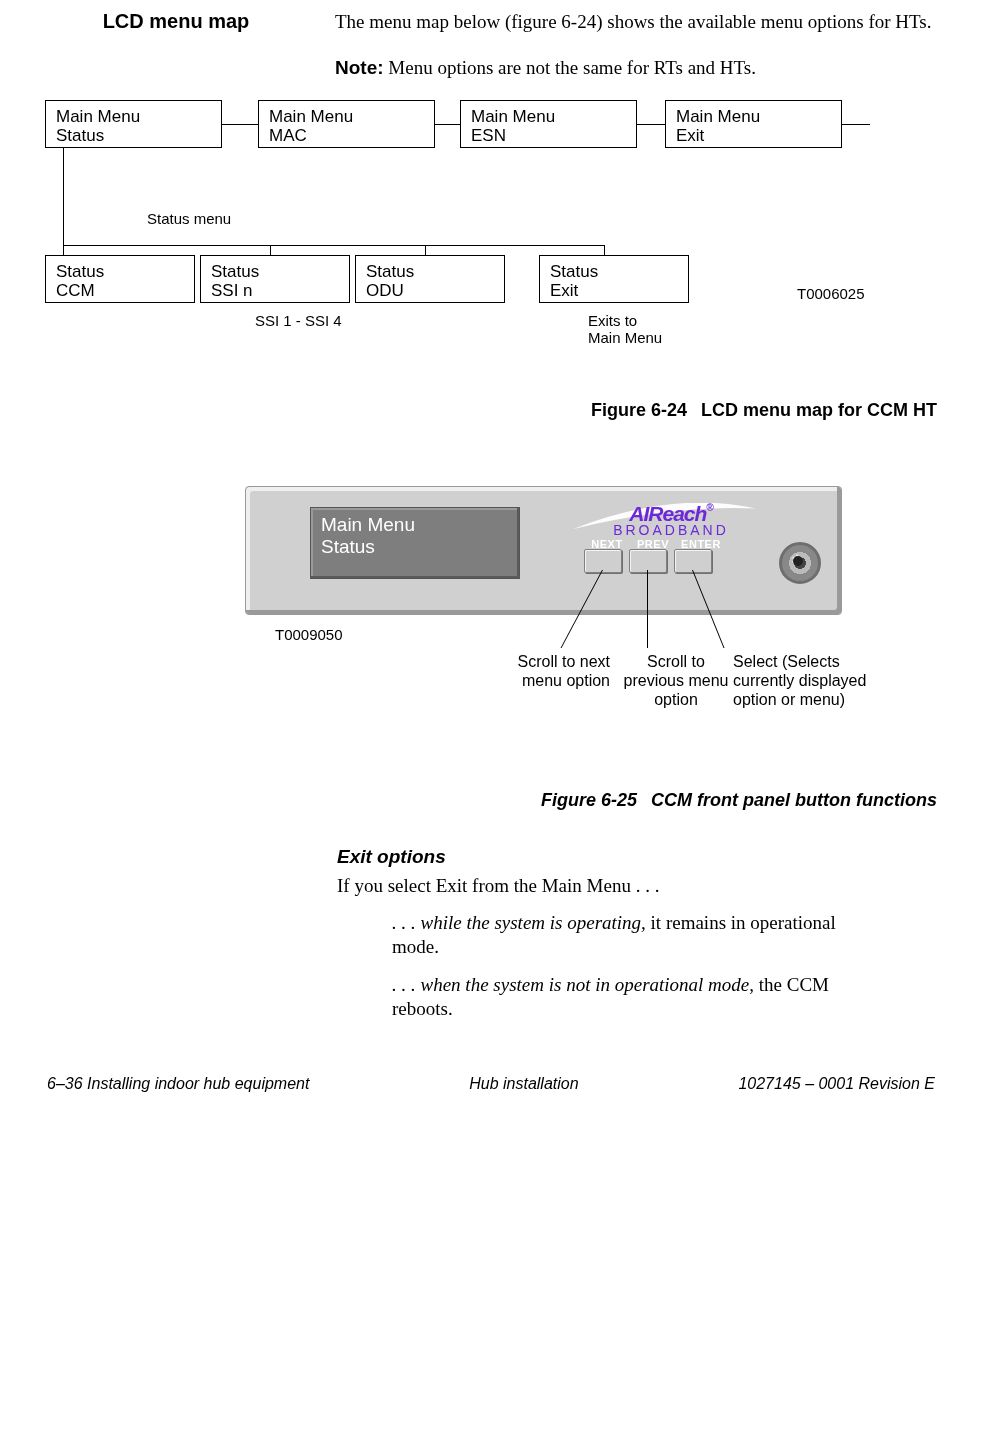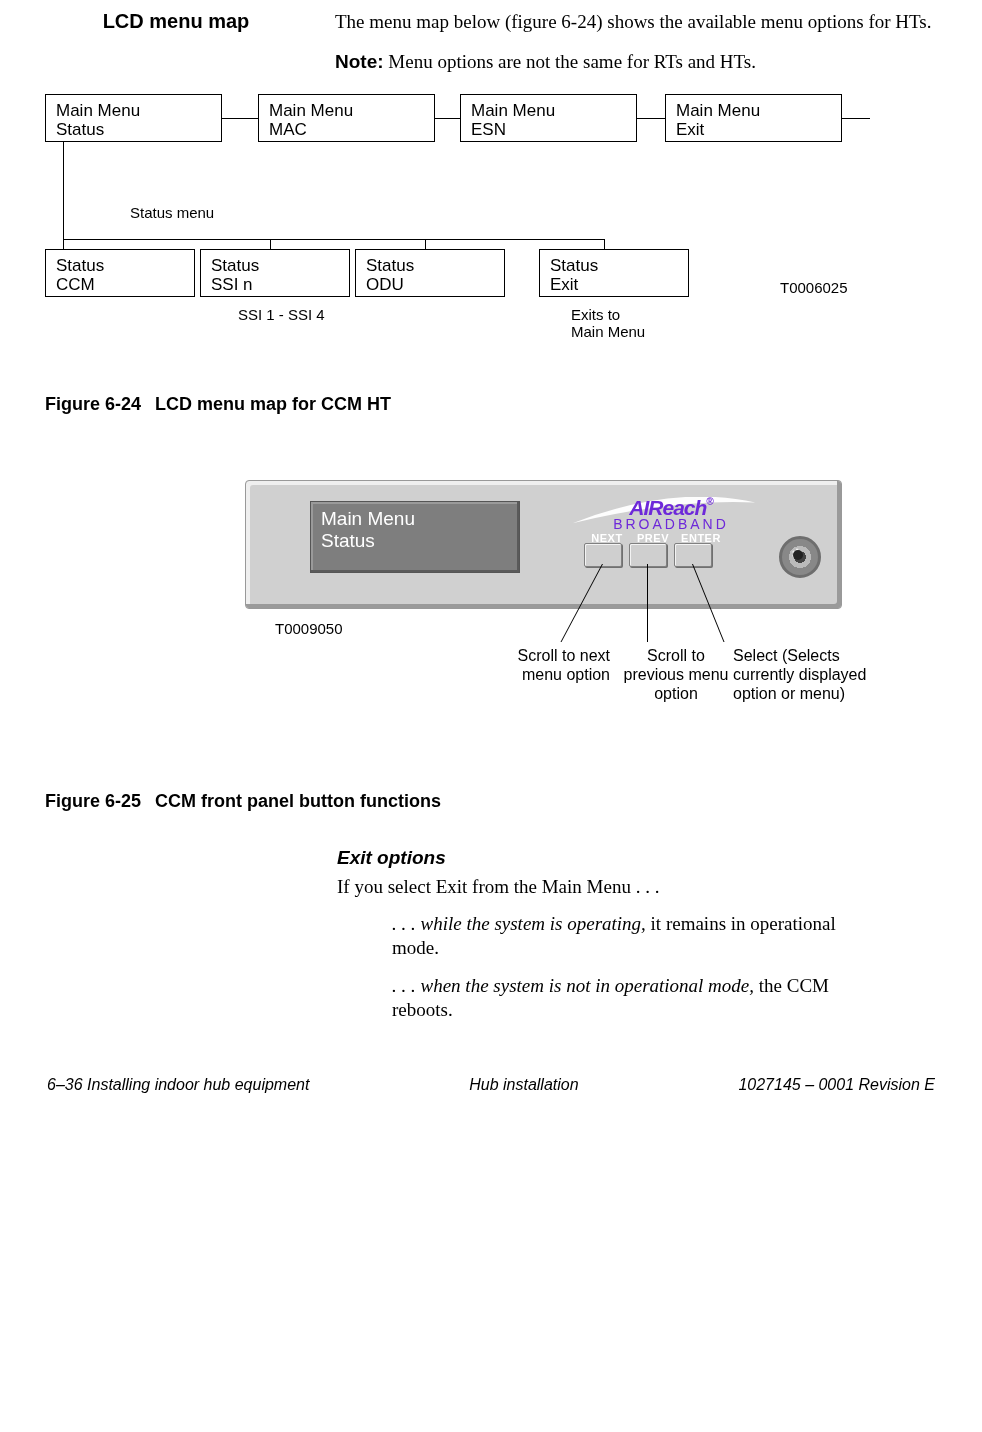--- a/index.html
+++ b/index.html
@@ -28,21 +28,21 @@
     box-sizing: border-box;
     font-family: Arial, sans-serif;
   }
   .intro-body {
     flex: 1;
     font-size: 19px;
     font-family: "Times New Roman", serif;
     line-height: 1.25;
   }
   .note-row {
-    margin-top: 16px;
+    margin-top: 22px;
     font-size: 19px;
   }
   .note-label {
     font-weight: bold;
     font-family: Arial, sans-serif;
   }
   .note-text {
     font-family: "Times New Roman", serif;
   }
 
@@ -89,28 +89,29 @@
   .hs-top { top: 145px; left: 18px; width: 541px; height: 1.4px; }
   .vs1 { top:145px; left:18px;  width:1.4px; height:10px;}
   .vs2 { top:145px; left:225px; width:1.4px; height:10px;}
   .vs3 { top:145px; left:380px; width:1.4px; height:10px;}
   .vs4 { top:145px; left:559px; width:1.4px; height:10px;}
 
   .small-label {
     position: absolute;
     font-size: 15px;
     font-family: Arial, sans-serif;
+    margin-left: 17px;
   }
   .lbl-statusmenu { top: 110px; left: 85px; }
   .lbl-ssi { top: 212px; left: 193px; }
   .lbl-exits { top: 212px; left: 526px; width: 120px; line-height: 1.18; }
   .lbl-tnum1 { top: 185px; left: 735px; font-family: Arial,sans-serif; font-size: 15px; }
 
   .fig-caption {
-    text-align: left;
+    text-align: right;
     font-weight: bold;
     font-family: Arial, sans-serif;
     font-size: 18px;
   }
   .fig-caption span.num { margin-right: 14px; }
 
   
   .section-ccm {
     margin-top: 65px;
   }
@@ -250,21 +251,21 @@
     position: absolute;
     top: 166px;
     font-size: 16px;
     font-family: Arial, sans-serif;
     line-height: 1.2;
   }
   .ct1 { left: 255px; width: 110px; text-align: right;}
   .ct2 { left: 376px; width: 110px; text-align: center;}
   .ct3 { left: 488px; width: 170px; text-align: left;}
 
-  .fig25-caption { margin-top: 11px; }
+  .fig25-caption { margin-top: 4px; font-style: italic; }
 
   
   .exit-section {
     margin: 35px 0 0 292px;
     width: 580px;
   }
   .exit-heading {
     font-weight: bold;
     font-style: italic;
     font-family: Arial, sans-serif;

